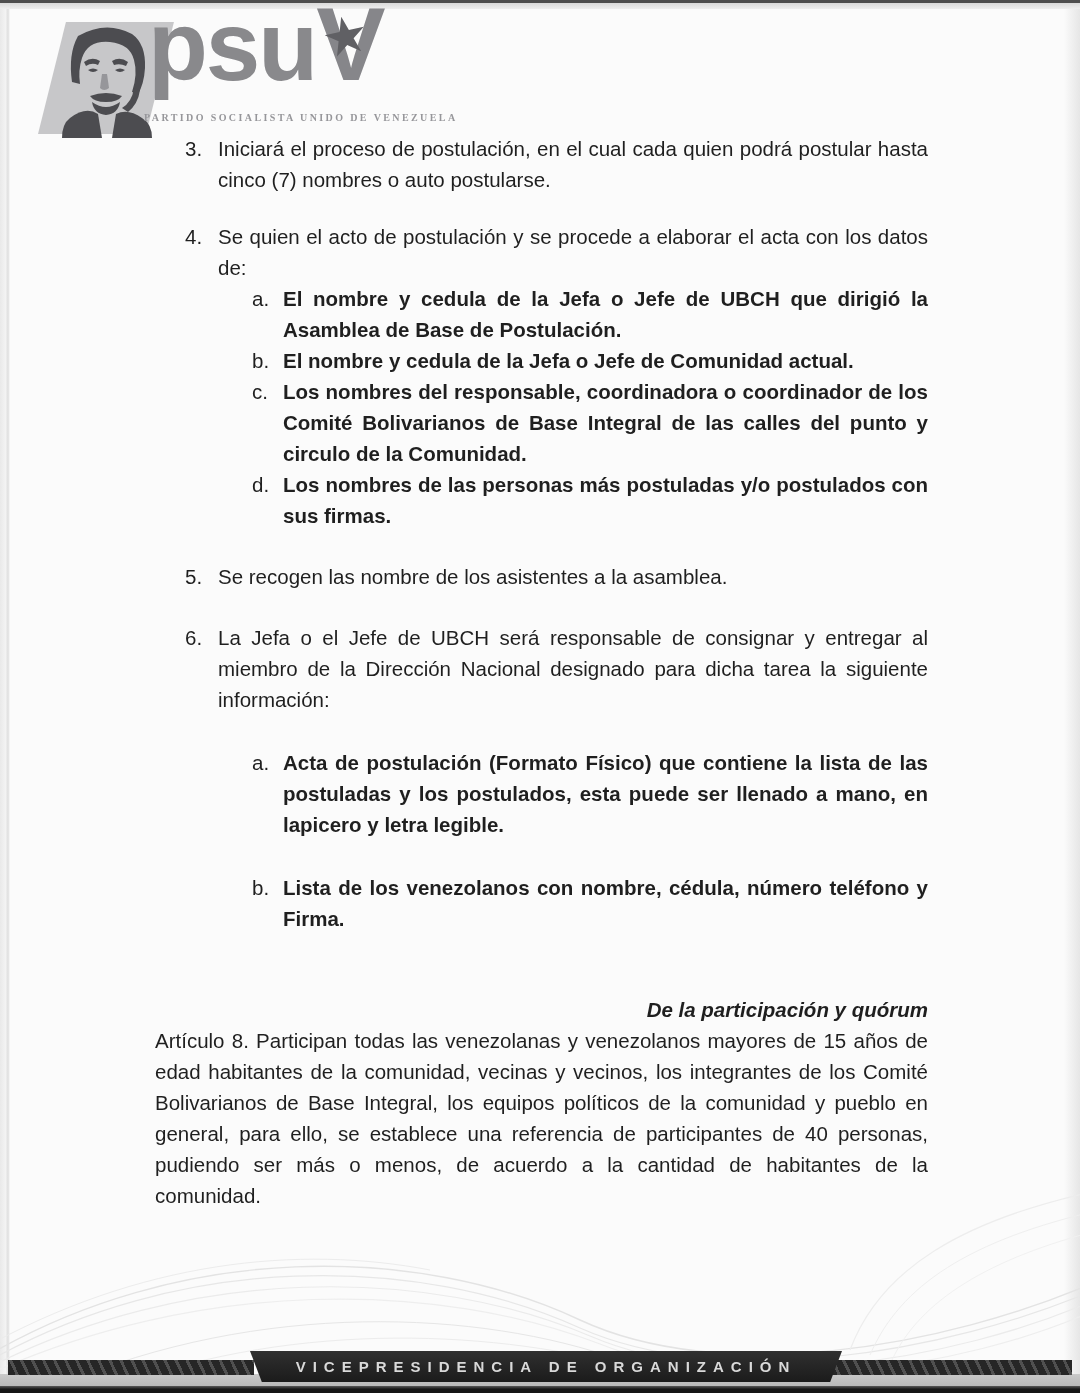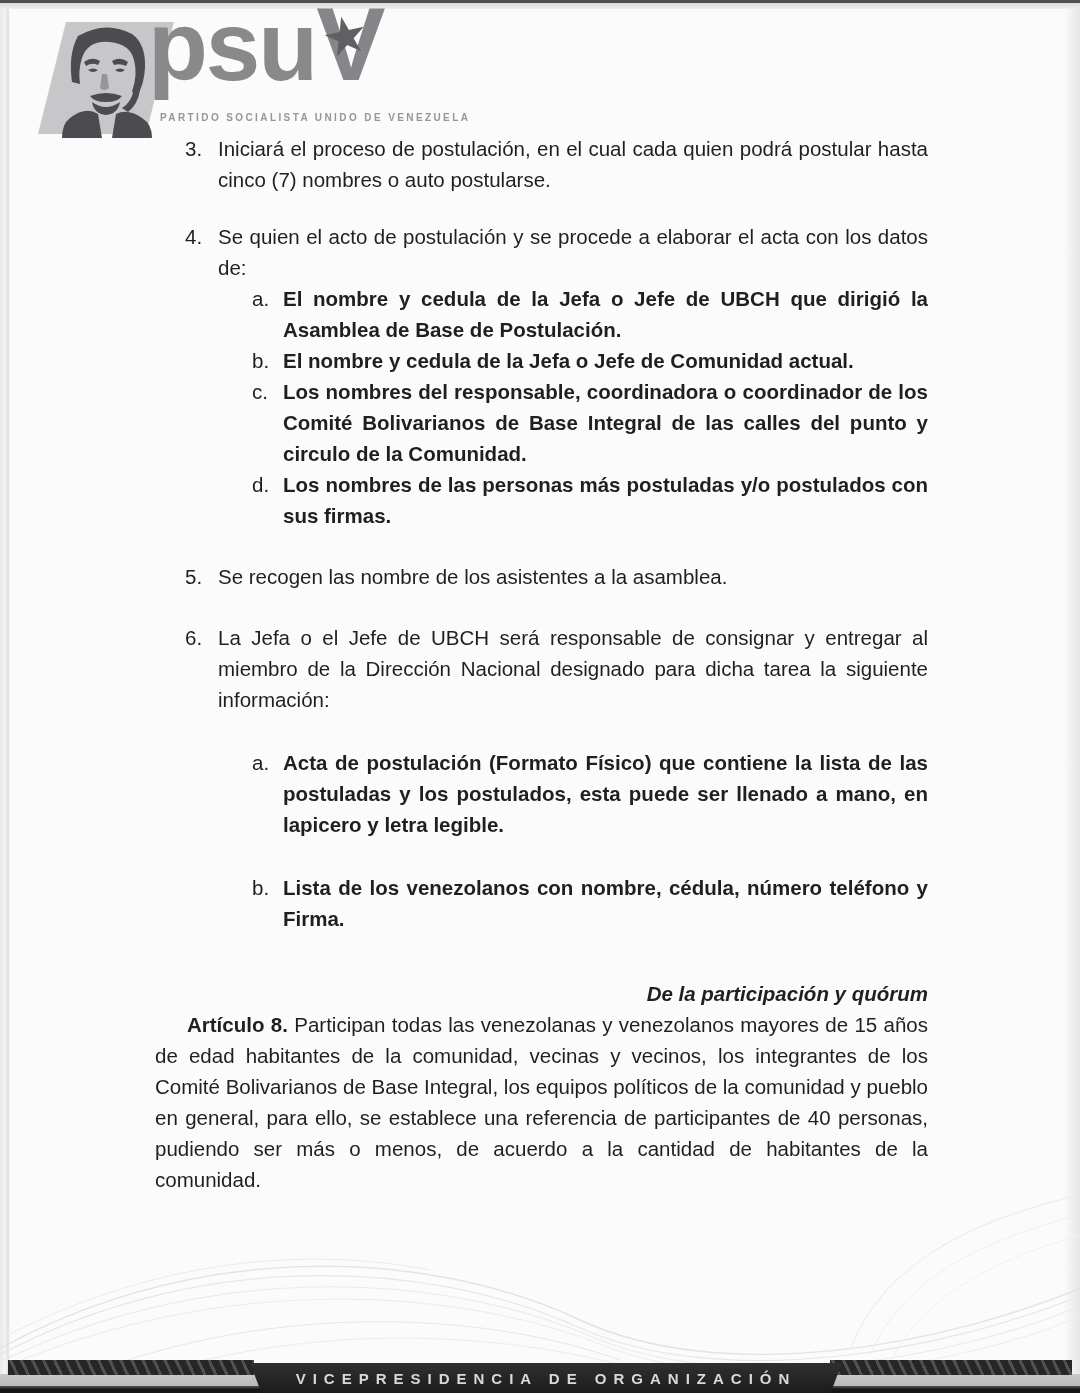--- a/index.html
+++ b/index.html
@@ -16,48 +16,48 @@
   
   .logo{position:absolute;left:40px;top:14px;width:370px;height:122px;}
   .logo-slab{position:absolute;left:12px;top:8px;width:108px;height:112px;background:#c7c7c9;
              transform:skewX(-14deg);}
   .logo-face{position:absolute;left:8px;top:4px;width:118px;height:120px;}
   .brand{position:absolute;left:108px;top:-22px;letter-spacing:-2px;line-height:1;}
   .brand-psu{font-size:98px;font-weight:bold;color:#89898c;}
   .brand-v{font-size:104px;font-weight:bold;color:#86868a;letter-spacing:0;}
   .brand-star{position:absolute;left:282px;top:-4px;font-size:52px;color:#606064;
               transform:rotate(-12deg);line-height:1;}
-  .tagline{position:absolute;left:120px;top:98px;font-size:10px;font-weight:bold;
-           letter-spacing:2.4px;color:#96969a;white-space:nowrap;}
+  .tagline{position:absolute;left:104px;top:98px;font-size:10px;font-weight:bold;
+           letter-spacing:2.4px;color:#96969a;white-space:nowrap;font-family:Liberation Serif, serif;}
 
   
   .content{position:absolute;left:155px;top:133px;width:773px;font-size:20.5px;line-height:31px;color:#1f1f1f;}
   .item{display:flex;margin-left:30px;}
   .item .num{width:33px;flex:none;}
   .item .body{flex:1;text-align:justify;}
   .subitem{display:flex;margin-left:97px;}
   .subitem .letter{width:31px;flex:none;}
   .subitem .body{flex:1;text-align:justify;font-weight:bold;}
-  .gap26{margin-top:26px;} .gap30{margin-top:30px;} .gap32{margin-top:32px;} .gap38{margin-top:44px;}
+  .gap26{margin-top:26px;} .gap30{margin-top:30px;} .gap32{margin-top:32px;} .gap38{margin-top:60px;}
   .section-heading{font-weight:bold;font-style:italic;text-align:right;}
   .article{text-align:justify;}
-  .article .label{font-weight:bold;margin-left:32px;}
+  .article .label{font-weight:normal;}
 
   
   .waves{position:absolute;left:0;top:1150px;width:1080px;height:235px;}
   .hatch{position:absolute;top:1360px;height:15px;
          background:repeating-linear-gradient(65deg,#262626 0 7px,#505050 7px 10px);}
   .hatch-left{left:8px;width:246px;}
   .hatch-right{left:830px;width:242px;}
   .gray-strip{position:absolute;left:0;top:1374px;width:1080px;height:12px;
               background:linear-gradient(#c9c9c9,#b8b8b8);}
   .banner{position:absolute;left:250px;top:1351px;width:592px;height:31px;
           background:linear-gradient(#303030,#1b1b1b);
           clip-path:polygon(0 0,100% 0,98% 100%,2% 100%);
-          display:flex;align-items:center;justify-content:center;z-index:3;margin-top:12px;}
+          display:flex;align-items:center;justify-content:center;z-index:3;}
   .banner-text{color:#d9d9d9;font-size:15px;font-weight:bold;letter-spacing:7px;white-space:nowrap;}
   .bottom-bar{position:absolute;left:0;top:1386px;width:1080px;height:7px;
               background:linear-gradient(#585858,#161616 45%);}
 </style>
 </head>
 <body>
 
 <div class="screen">
 
   <div class="top-strip"></div>

